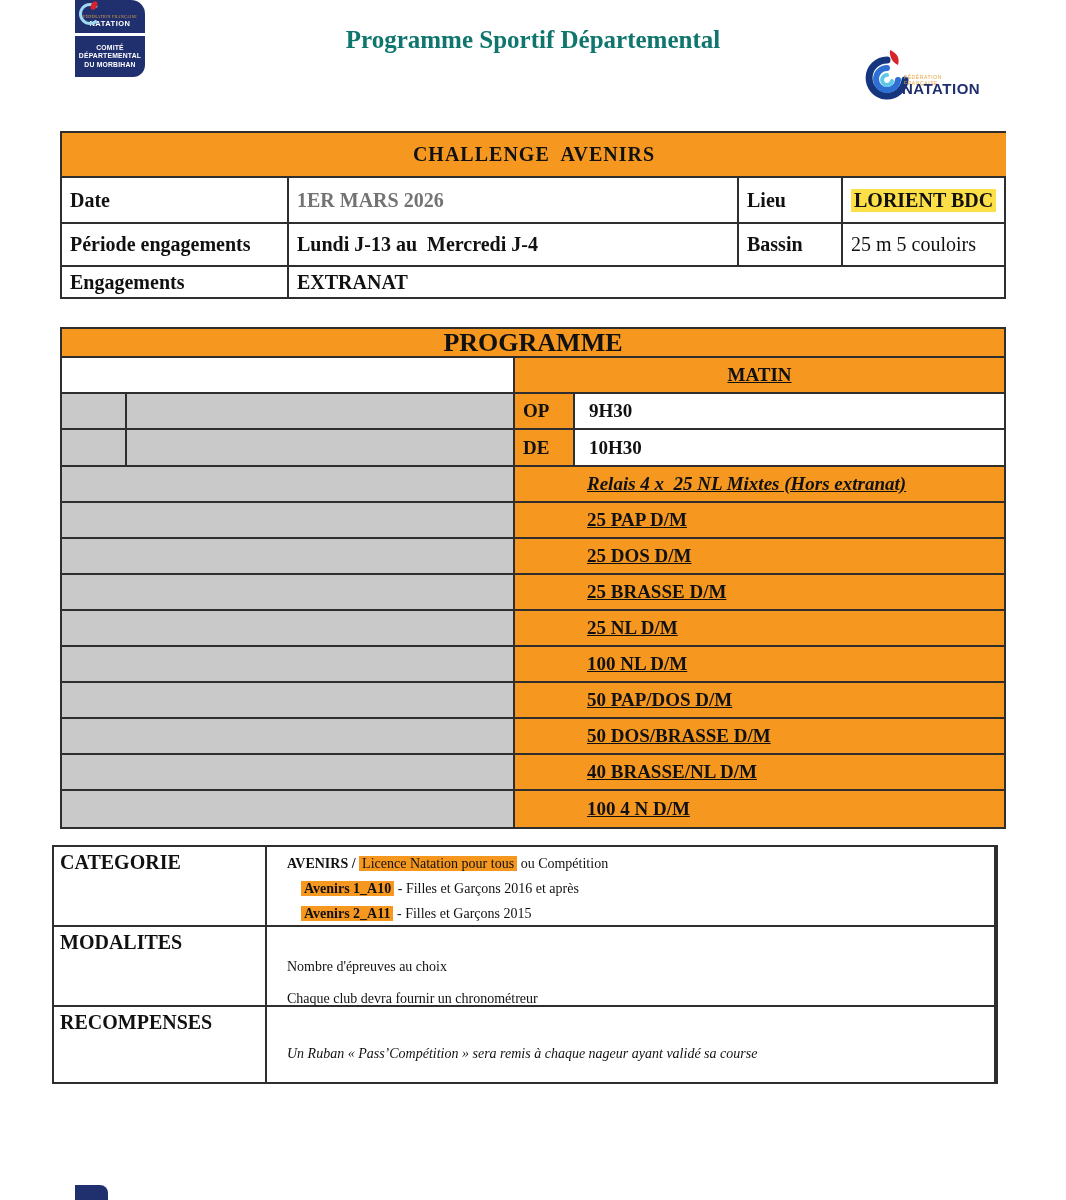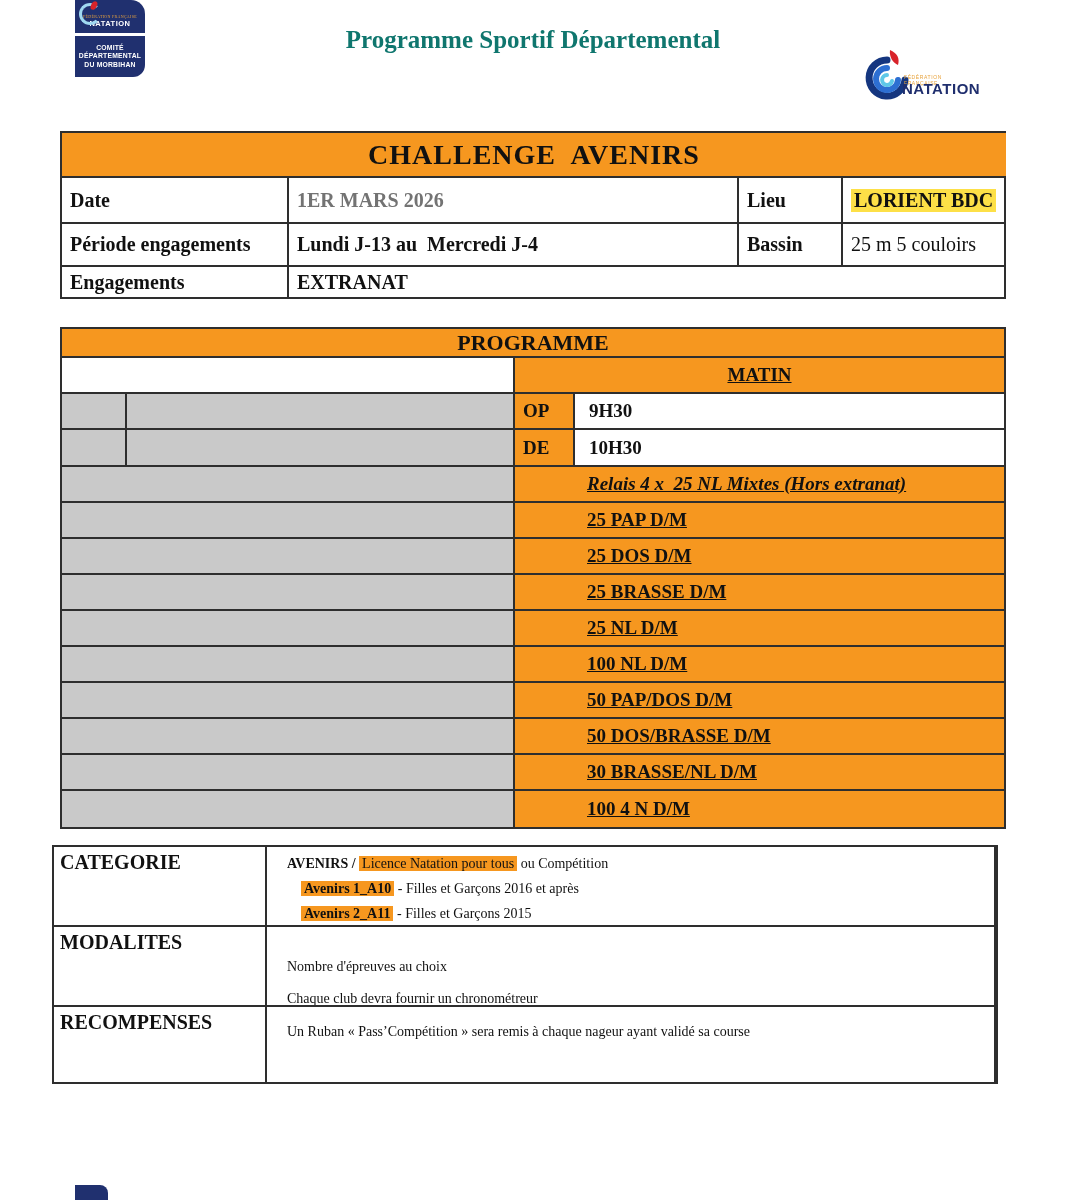--- a/index.html
+++ b/index.html
@@ -41,48 +41,48 @@
   .cell.nb{border-bottom:none;}
   .center{justify-content:center;padding:0;}
   .plain{font-weight:normal;}
   .orange{background:#F6971F;}
   .gray{background:#C9C9C9;}
 
   
   #t1{left:60px;top:131px;width:946px;
       grid-template-columns:227px 450px 104px 163px;
       grid-template-rows:45px 46px 43px 30px;}
-  #t1 .title{grid-column:1/5;font-size:28px;letter-spacing:1px;}
+  #t1 .title{grid-column:1/5;font-size:20px;letter-spacing:1px;}
   #t1 .red{color:#737373;}
   .yhl{background:#fde047;padding:0 3px;}
 
   
   #t2{left:60px;top:327px;width:946px;
       grid-template-columns:65px 388px 60px 429px;
       grid-template-rows:29px 36px 36px 37px repeat(10,36px);}
   #t2 .cell{font-size:19px;}
-  #t2 .title{grid-column:1/5;font-size:22px;}
+  #t2 .title{grid-column:1/5;font-size:26px;}
   #t2 .span2l{grid-column:1/3;}
   #t2 .span2r{grid-column:3/5;text-decoration:underline;}
   #t2 .event{padding-left:72px;}
   #t2 .relay{font-style:italic;}
 
   
   #t3{left:52px;top:845px;width:946px;
       grid-template-columns:213px 729px;
       grid-template-rows:80px 80px 75px;}
   #t3 .label{align-items:flex-start;padding:4px 6px;font-size:20px;}
   #t3 .content{display:block;font-weight:normal;font-size:14px;padding:4px 20px;white-space:normal;}
   .hl{background:#F6971F;padding:0 3px;}
   .b{font-weight:bold;}
   #t3 .catline{line-height:25px;}
   #t3 .ind{margin-left:14px;}
   #t3 .modline1{margin-top:28px;}
   #t3 .modline2{margin-top:16px;}
-  #t3 .recline{margin-top:8px;max-width:660px;line-height:25px;}
+  #t3 .recline{margin-top:30px;max-width:660px;line-height:25px;font-style:italic;}
 
   #page-frag{position:absolute;left:75px;top:1185px;width:33px;height:15px;background:#20306F;
         border-top-right-radius:8px;}
 </style>
 </head>
 <body>
 
 <div id="page">
 
   <div id="left-logo">
@@ -165,21 +165,21 @@
     <div class="cell gray span2l"></div>
     <div class="cell orange span2r event nr">100 NL D/M</div>
 
     <div class="cell gray span2l"></div>
     <div class="cell orange span2r event nr">50 PAP/DOS D/M</div>
 
     <div class="cell gray span2l"></div>
     <div class="cell orange span2r event nr">50 DOS/BRASSE D/M</div>
 
     <div class="cell gray span2l"></div>
-    <div class="cell orange span2r event nr">30 BRASSE/NL D/M</div>
+    <div class="cell orange span2r event nr">40 BRASSE/NL D/M</div>
 
     <div class="cell gray span2l nb"></div>
     <div class="cell orange span2r event nr nb">100 4 N D/M</div>
   </div>
 
   <div id="t3" class="grid">
     <div class="cell label">CATEGORIE</div>
     <div class="cell content">
       <div class="catline">
         <span class="b">AVENIRS /</span>

